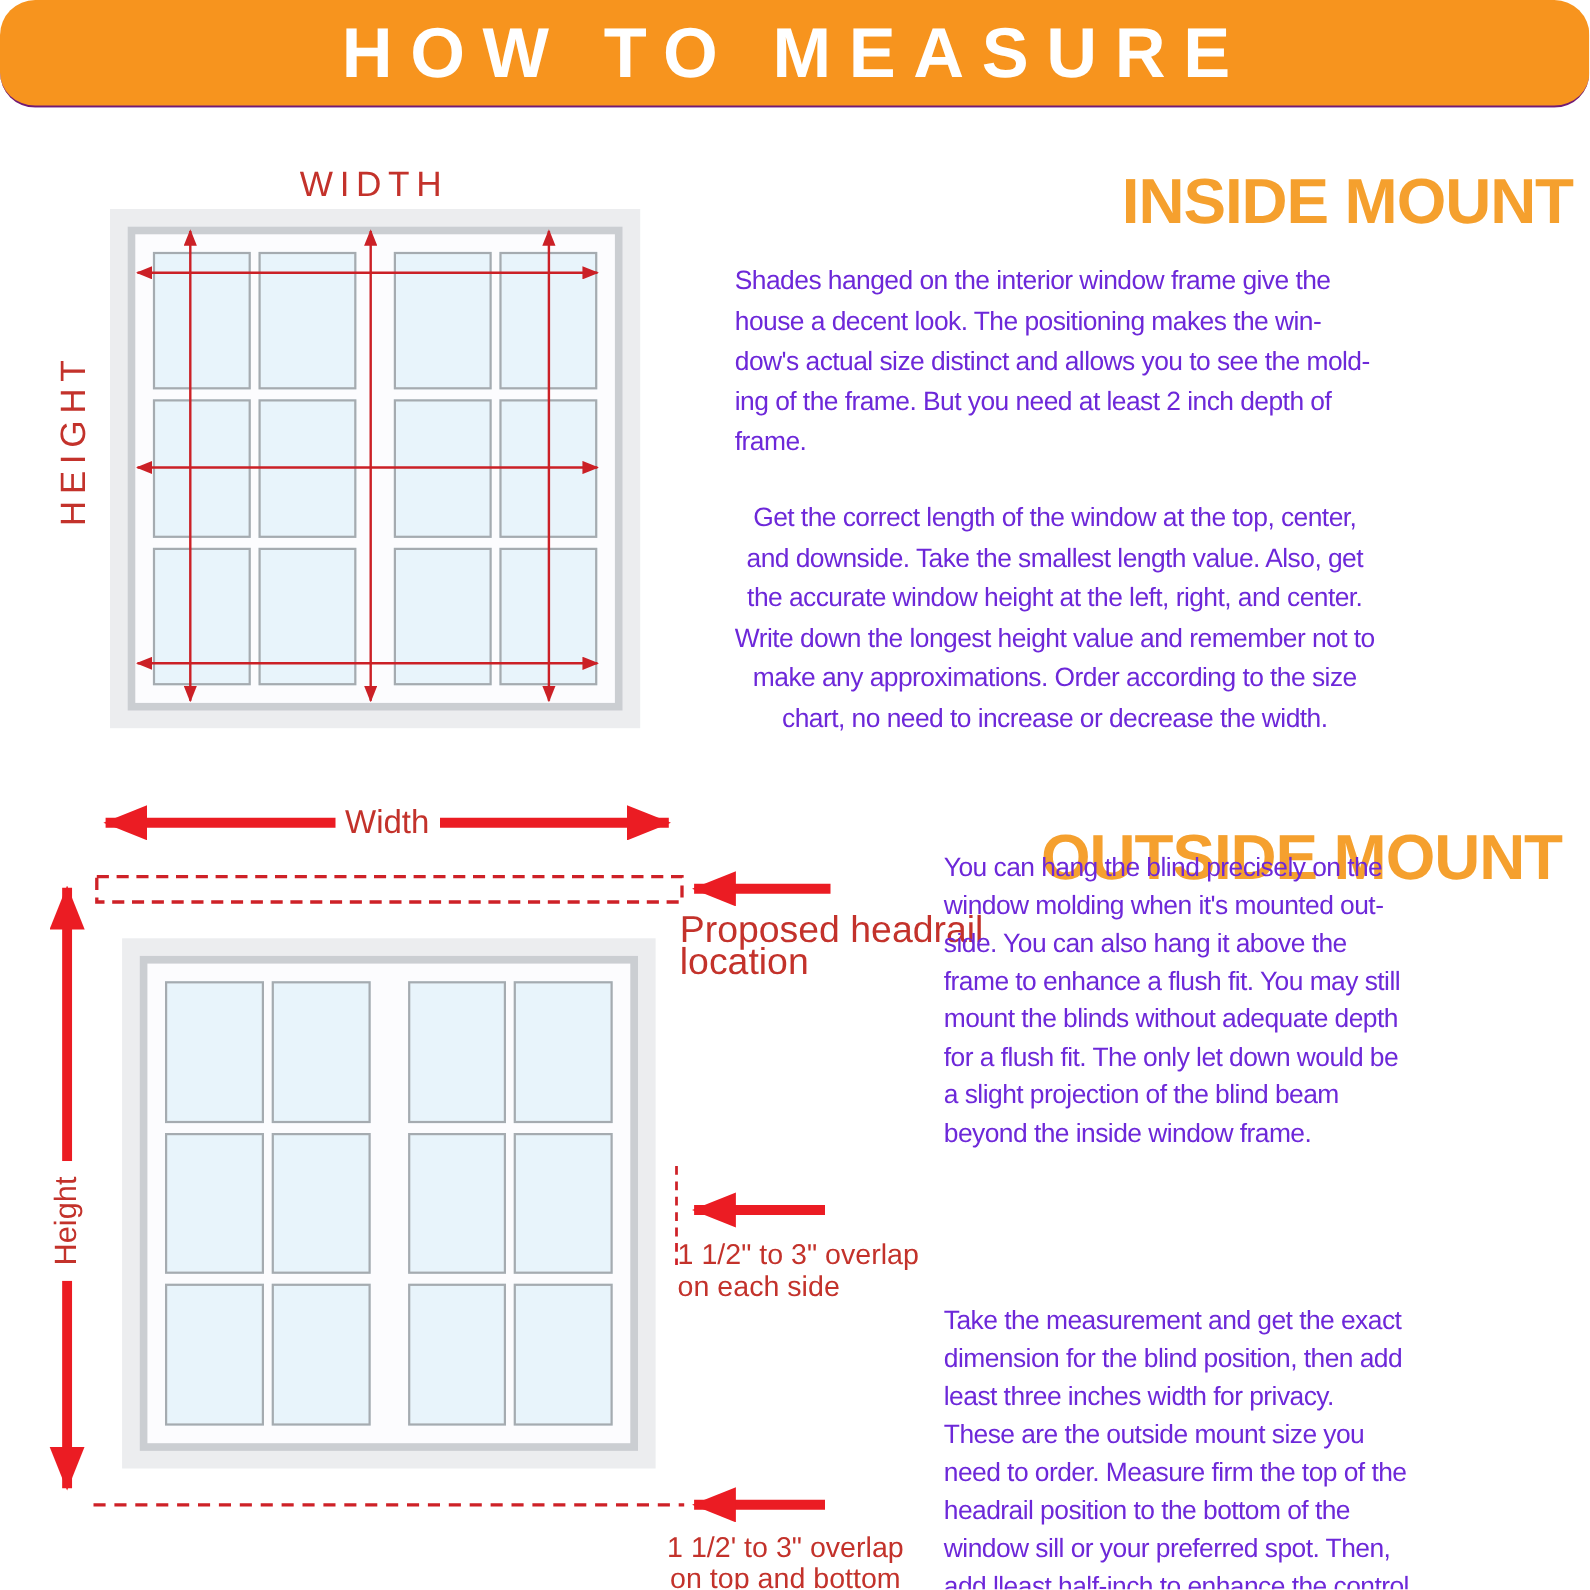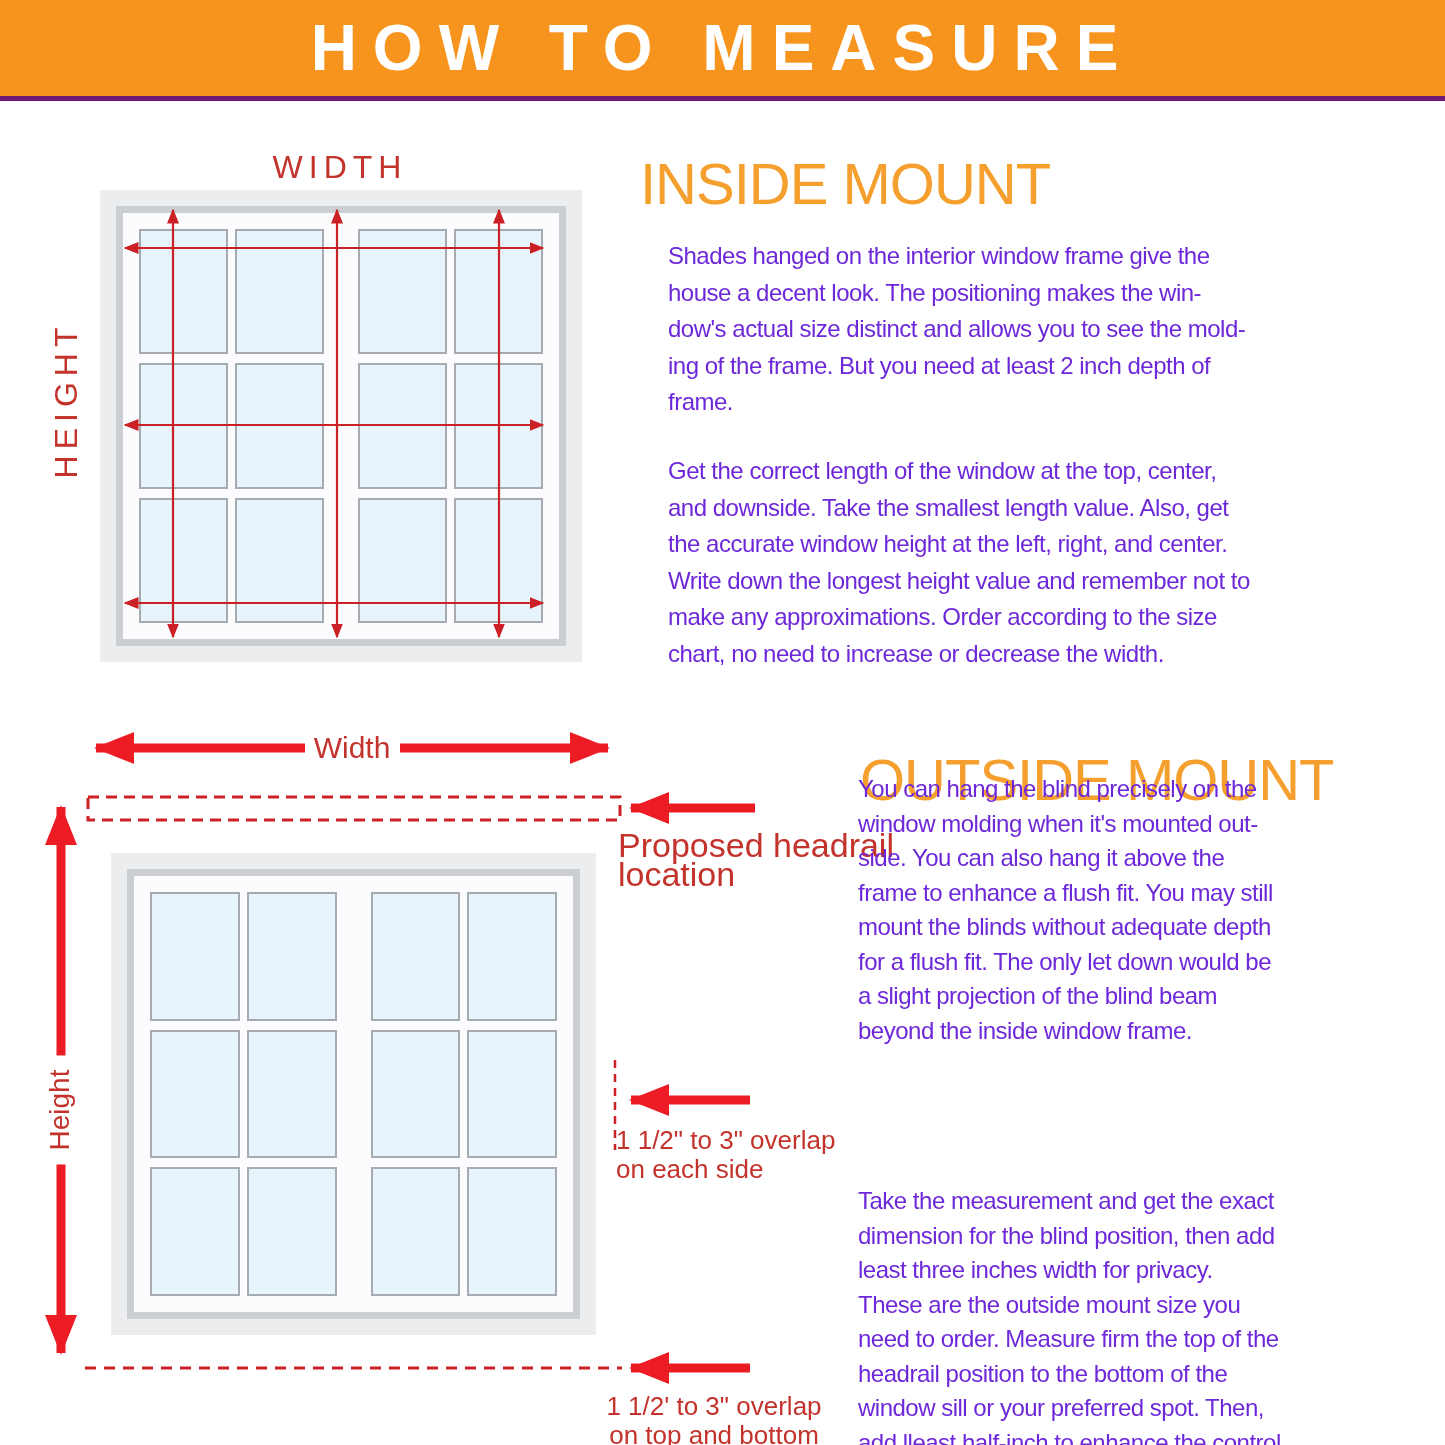--- a/index.html
+++ b/index.html
@@ -1,21 +1,21 @@
 <!DOCTYPE html>
 <html><head>
 <meta charset="utf-8">
 <style>
   html,body{margin:0;padding:0;background:#fff;}
   .page{position:relative;width:1445px;height:1445px;background:#ffffff;overflow:hidden;
         font-family:"Liberation Sans",sans-serif;}
 
   
   .banner{position:absolute;left:0;top:0;width:1445px;height:96px;background:#F7941E;
-          border-bottom:5px solid #701a75;display:flex;align-items:center;justify-content:center;}
+          border-bottom:2px solid #701a75;display:flex;align-items:center;justify-content:center;border-radius:32px;}
   .banner h1{margin:0;color:#ffffff;font-size:64px;font-weight:bold;letter-spacing:16px;
              white-space:nowrap;}
 
   
   .window{position:absolute;background:#ECEDEF;padding:16px;box-sizing:border-box;}
   .win-bevel{width:100%;height:100%;background:#FCFCFE;border:7px solid #CBCED2;
              box-sizing:border-box;padding:16px;}
   .sashes{width:100%;height:100%;display:flex;gap:34px;}
   .sash{flex:1;display:grid;grid-template-rows:repeat(3,1fr);grid-template-columns:repeat(2,1fr);
         gap:9px 7px;}
@@ -25,22 +25,22 @@
   .ov{position:absolute;overflow:visible;}
 
   
   .rlabel{position:absolute;color:#C3322B;white-space:pre;line-height:30px;}
   .cap-label{font-size:32px;letter-spacing:6px;transform:translate(-50%,-50%);}
   .rot{transform:translate(-50%,-50%) rotate(-90deg);white-space:nowrap;}
   .small-red{font-size:26px;line-height:29px;}
   .vmask{background:#ffffff;padding:2px 14px;}
 
   
-  .mount-heading{position:absolute;color:#F5A02E;font-size:58px;font-weight:normal;
-                 letter-spacing:-1px;text-align:left;white-space:nowrap;}
+  .mount-heading{position:absolute;color:#F5A02E;font-size:58px;font-weight:bold;
+                 letter-spacing:-1px;text-align:right;white-space:nowrap;}
   .body-par{position:absolute;color:#6d28d9;font-size:24px;letter-spacing:-0.5px;
             white-space:pre;}
   .lh-in{line-height:36.5px;}
   .lh-out{line-height:34.5px;}
 </style>
 </head>
 <body>
 
 <div class="page">
 
@@ -140,21 +140,21 @@
 on each side</div>
   <div class="rlabel small-red" style="left:604px;top:1392px;width:220px;text-align:center;">1 1/2' to 3" overlap
 on top and bottom</div>
 
   <div class="mount-heading" style="left:640px;top:150px;width:790px;">INSIDE MOUNT</div>
   <div class="body-par lh-in" style="left:668px;top:238px;">Shades hanged on the interior window frame give the
 house a decent look. The positioning makes the win-
 dow's actual size distinct and allows you to see the mold-
 ing of the frame. But you need at least 2 inch depth of
 frame.</div>
-  <div class="body-par lh-in" style="left:668px;top:453px;">Get the correct length of the window at the top, center,
+  <div class="body-par lh-in" style="left:668px;top:453px;text-align:center;">Get the correct length of the window at the top, center,
 and downside. Take the smallest length value. Also, get
 the accurate window height at the left, right, and center.
 Write down the longest height value and remember not to
 make any approximations. Order according to the size
 chart, no need to increase or decrease the width.</div>
 
   <div class="mount-heading" style="left:860px;top:718px;width:560px;margin-top:28px;">OUTSIDE MOUNT</div>
   <div class="body-par lh-out" style="left:858px;top:772px;">You can hang the blind precisely on the
 window molding when it's mounted out-
 side. You can also hang it above the

